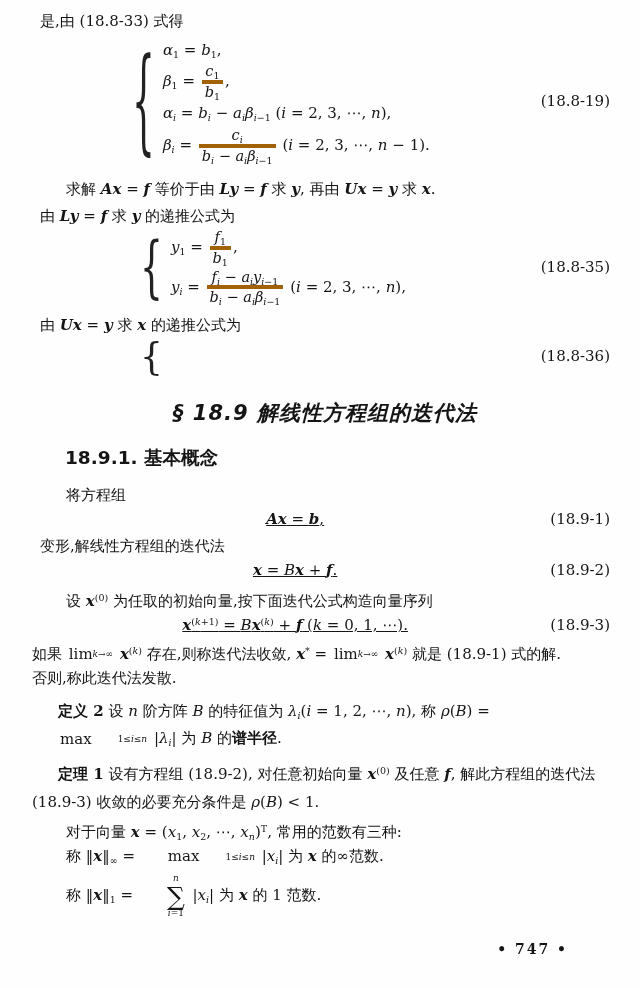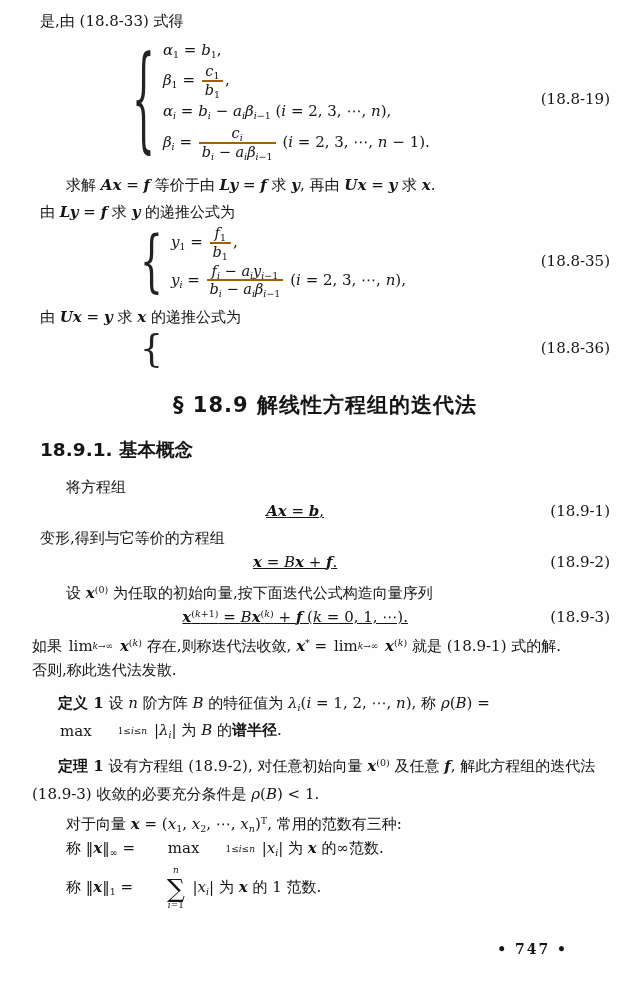--- a/index.html
+++ b/index.html
@@ -32,21 +32,21 @@
   
   .eqline{display:flex;align-items:center;width:100%;}
   .eqbody{flex:1;text-align:center;white-space:nowrap;text-decoration:underline;}
 
   
   i{font-style:italic;}
   b i, i b{font-weight:bold;}
   sub{font-size:9.5px;line-height:0;vertical-align:-3px;}
   sup{font-size:9.5px;line-height:0;vertical-align:5px;}
   .frac{display:inline-block;vertical-align:middle;text-align:center;line-height:1.15;font-size:14.5px;margin:0 2px;}
-  .frac .num{display:block;border-bottom:2px solid #a16207;padding:0 3px;}
+  .frac .num{display:block;border-bottom:4px solid #a16207;padding:0 3px;}
   .frac .den{display:block;padding:0 3px;}
   .underop{display:inline-flex;flex-direction:row;align-items:center;vertical-align:middle;line-height:1.05;margin:0 2px;}
   .underop .opbase{display:block;}
   .underop .oplim{display:block;font-size:9px;}
   .bigsum{display:inline-flex;flex-direction:column;align-items:center;vertical-align:middle;line-height:1;margin:0 3px;}
   .bigsum .sigma{font-size:25px;line-height:1;}
   .bigsum .sumover,.bigsum .sumunder{font-size:9px;line-height:1.1;}
 
   
   .section-title{
@@ -96,32 +96,32 @@
 
   <p class="mt6">由 <b><i>Ux</i></b> = <b><i>y</i></b> 求 <b><i>x</i></b> 的递推公式为</p>
 
   <div class="eqblock mt2">
     <div class="sys sys2 ind100">
       <span class="brace">{</span>
     </div>
     <span class="eqnum">(18.8-36)</span>
   </div>
 
-  <h2 class="section-title mt26" style="margin-bottom:12px;">§ 18.9  解线性方程组的迭代法</h2>
+  <h2 class="section-title mt26" style="margin-bottom:12px;font-style:italic;">§ 18.9  解线性方程组的迭代法</h2>
 
-  <h3 class="subsection-title mt18" style="margin-bottom:0;">18.9.1. 基本概念</h3>
+  <h3 class="subsection-title mt18" style="margin-bottom:0;margin-left:25px;">18.9.1. 基本概念</h3>
 
   <p class="indent mt14">将方程组</p>
 
   <div class="eqline mt2">
     <span class="eqbody"><b><i>Ax</i></b> = <b><i>b</i></b>,</span>
     <span class="eqnum">(18.9-1)</span>
   </div>
 
-  <p class="mt4">变形,得到与它等价的方程组</p>
+  <p class="mt4">变形,解线性方程组的迭代法</p>
 
   <div class="eqline mt2">
     <span class="eqbody"><b><i>x</i></b> = <i>B</i><b><i>x</i></b> + <b><i>f</i></b>.</span>
     <span class="eqnum">(18.9-2)</span>
   </div>
 
   <p class="indent mt8">设 <b><i>x</i></b><sup>(0)</sup> 为任取的初始向量,按下面迭代公式构造向量序列</p>
 
   <div class="eqline mt2">
     <span class="eqbody"><b><i>x</i></b><sup>(<i>k</i>+1)</sup> = <i>B</i><b><i>x</i></b><sup>(<i>k</i>)</sup> + <b><i>f</i></b>  (<i>k</i> = 0, 1, ⋯).</span>
@@ -130,21 +130,21 @@
 
   <p class="mt6" style="margin-left:-8px;">如果 <span class="underop">
         <span class="opbase">lim</span>
         <span class="oplim"><i>k</i>→∞</span>
       </span> <b><i>x</i></b><sup>(<i>k</i>)</sup> 存在,则称迭代法收敛, <b><i>x</i></b><sup>*</sup> = <span class="underop">
         <span class="opbase">lim</span>
         <span class="oplim"><i>k</i>→∞</span>
       </span> <b><i>x</i></b><sup>(<i>k</i>)</sup> 就是 (18.9-1) 式的解.</p>
   <p class="mt2" style="margin-left:-8px;">否则,称此迭代法发散.</p>
 
-  <p class="indent mt8 tall" style="margin-left:-8px;"><b>定义 1</b>  设 <i>n</i> 阶方阵 <i>B</i> 的特征值为 <i>λ</i><sub><i>i</i></sub>(<i>i</i> = 1, 2, ⋯, <i>n</i>), 称 <i>ρ</i>(<i>B</i>) = <span class="underop">
+  <p class="indent mt8 tall" style="margin-left:-8px;"><b>定义 2</b>  设 <i>n</i> 阶方阵 <i>B</i> 的特征值为 <i>λ</i><sub><i>i</i></sub>(<i>i</i> = 1, 2, ⋯, <i>n</i>), 称 <i>ρ</i>(<i>B</i>) = <span class="underop">
         <span class="opbase">max</span>
         <span class="oplim">1≤<i>i</i>≤<i>n</i></span>
       </span> |<i>λ</i><sub><i>i</i></sub>| 为 <i>B</i> 的<b>谱半径</b>.</p>
 
   <p class="indent mt8 tall" style="margin-left:-8px;"><b>定理 1</b>  设有方程组 (18.9-2), 对任意初始向量 <b><i>x</i></b><sup>(0)</sup> 及任意 <b><i>f</i></b>, 解此方程组的迭代法 (18.9-3) 收敛的必要充分条件是 <i>ρ</i>(<i>B</i>) &lt; 1.</p>
 
   <p class="indent mt4">对于向量 <b><i>x</i></b> = (<i>x</i><sub>1</sub>, <i>x</i><sub>2</sub>, ⋯, <i>x</i><sub><i>n</i></sub>)<sup>T</sup>, 常用的范数有三种:</p>
 
   <p class="indent mt2">称 ‖<b><i>x</i></b>‖<sub>∞</sub> = <span class="underop">
         <span class="opbase">max</span>

